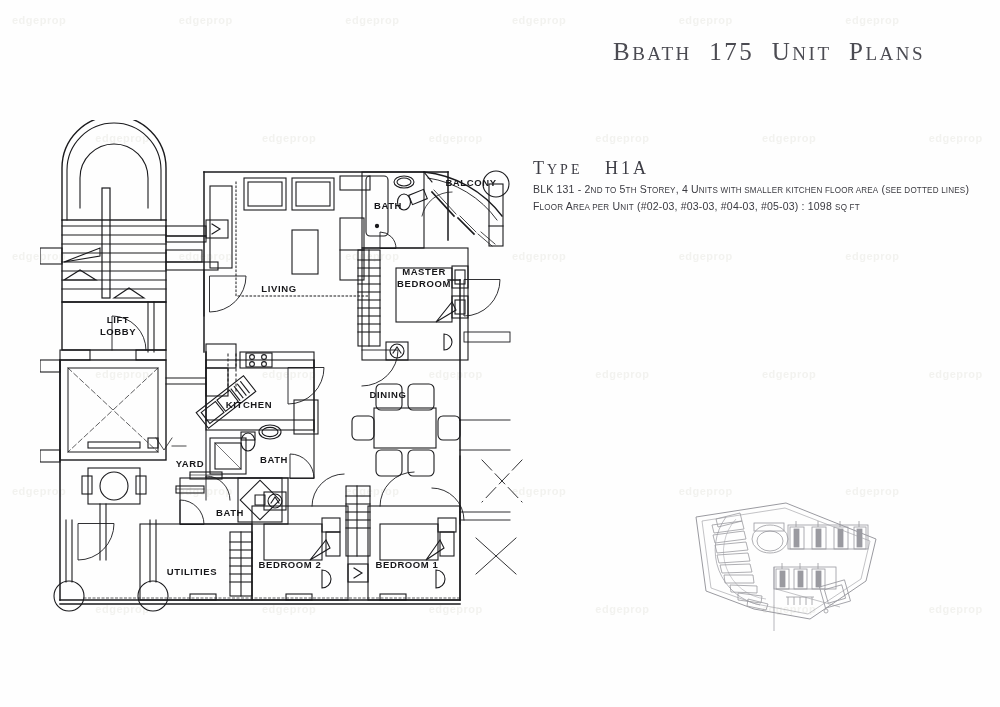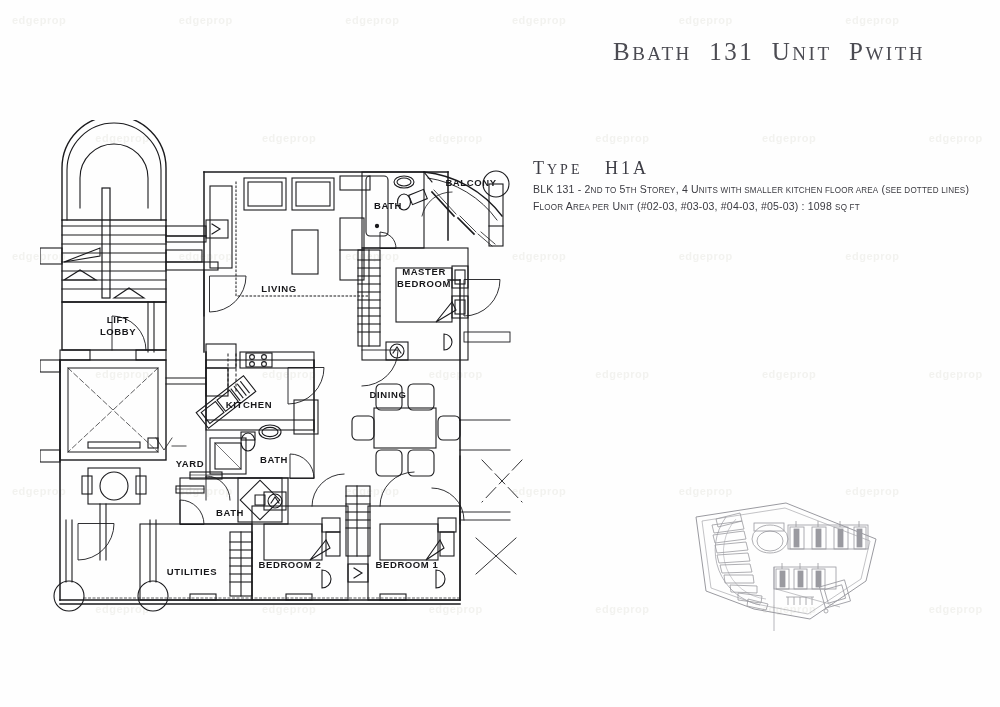--- a/index.html
+++ b/index.html
@@ -138,23 +138,23 @@
       <div class="wm" style="left: 262px; top: 603.167px;">edgeprop</div>
       <div class="wm" style="left: 428.667px; top: 603.167px;">edgeprop</div>
       <div class="wm" style="left: 595.333px; top: 603.167px;">edgeprop</div>
       <div class="wm" style="left: 762px; top: 603.167px;">edgeprop</div>
       <div class="wm" style="left: 928.667px; top: 603.167px;">edgeprop</div>
     </div>
 
   <div id="header-block">
     <div id="doc-title">
       <span><span class="cap">B</span><span class="sm">BATH</span></span>
-      &nbsp;<span class="cap">131</span>&nbsp;
+      &nbsp;<span class="cap">175</span>&nbsp;
       <span><span class="cap">U</span><span class="sm">NIT</span></span>
-      &nbsp;<span><span class="cap">P</span><span class="sm">WITH</span></span>
+      &nbsp;<span><span class="cap">P</span><span class="sm">LANS</span></span>
     </div>
 
     <div id="type-title">
       <span><span class="cap">T</span><span class="sm">YPE</span></span>
       &nbsp;&nbsp;<span class="cap">H1A</span>
     </div>
 
     <div class="sub-line">
       <span>BLK 131 - 2<span class="sm">ND TO</span> 5<span class="sm">TH</span> S<span class="sm">TOREY</span>, 4 U<span class="sm">NITS WITH SMALLER KITCHEN FLOOR AREA</span> (<span class="sm">SEE DOTTED LINES</span>)</span>
     </div>

